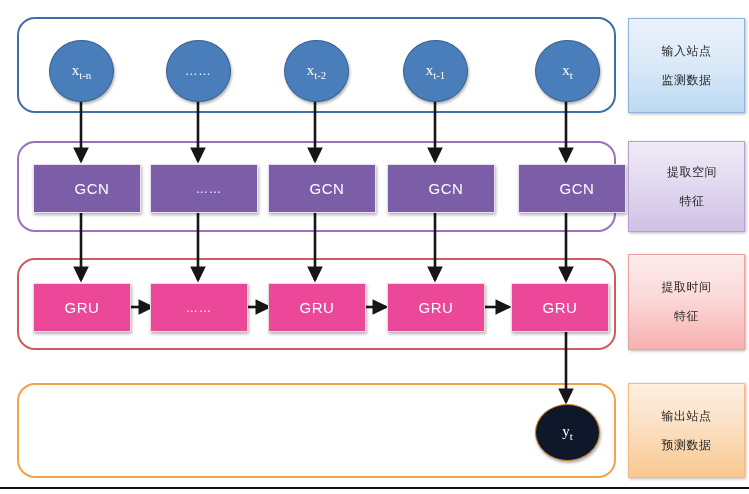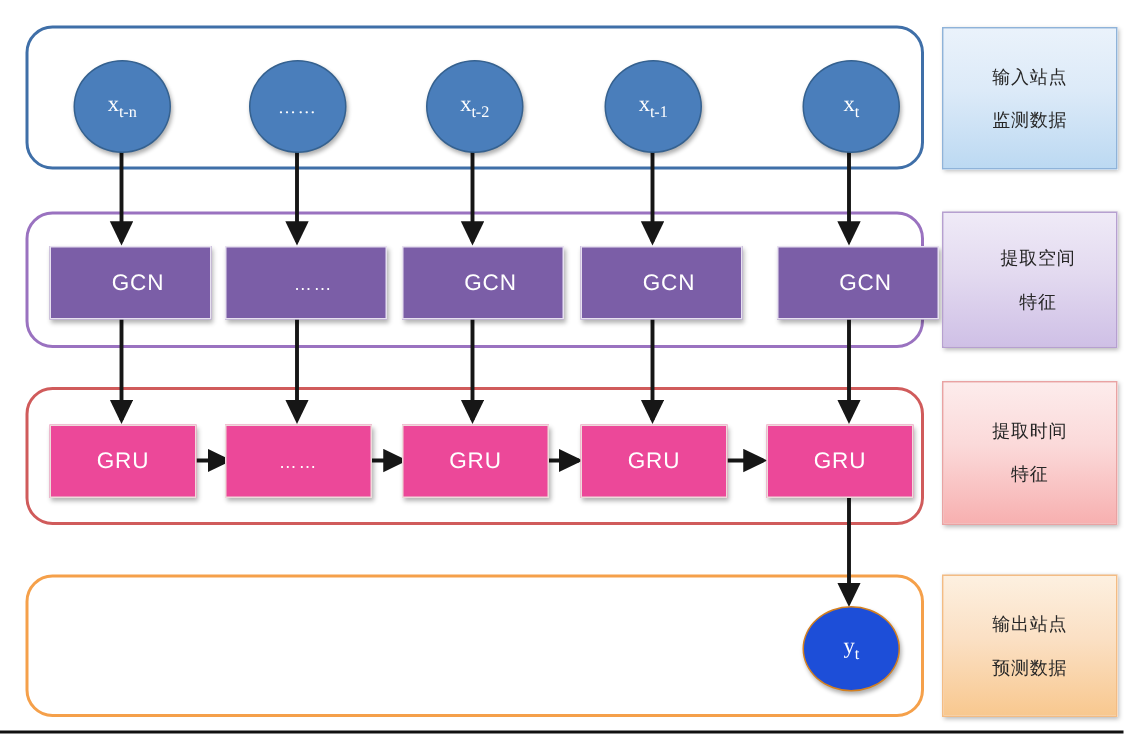--- a/index.html
+++ b/index.html
@@ -28,21 +28,21 @@
            background:linear-gradient(180deg,#fdecec 0%,#fbd9d9 45%,#f7b0b0 100%);}
   .t-out  {top:383px;height:95px;border:1px solid #f3bc84;
            background:linear-gradient(180deg,#fdf0e0 0%,#fbe0c4 45%,#f8c88f 100%);}
 
   
   .circle{position:absolute;width:63px;height:60px;border-radius:50%;
           display:flex;align-items:center;justify-content:center;
           color:#ffffff;font-size:15px;font-family:"Liberation Serif","DejaVu Serif",serif;
           box-shadow:1px 2px 3px rgba(0,0,0,.32);text-align:center;}
   .c-in {top:40px;background:#4a7ebb;border:1px solid #35618f;}
-  .c-out{top:404px;background:#1d4ed8;border:1px solid #d4801f;
+  .c-out{top:404px;background:#0f172a;border:1px solid #d4801f;
          width:63px;height:55px;}
 
   .box{position:absolute;width:96px;height:47px;
        display:flex;align-items:center;justify-content:center;
        color:#ffffff;font-size:15px;letter-spacing:.6px;
        box-shadow:1px 2px 3px rgba(0,0,0,.3);}
   .b-gcn{top:164px;background:#7b5ea7;border:1px solid #e7e0f0;padding-left:10px;}
   .b-gru{top:283px;background:#ec4899;border:1px solid #eedada;}
 
   .dots{letter-spacing:1.2px;font-size:12px;}

